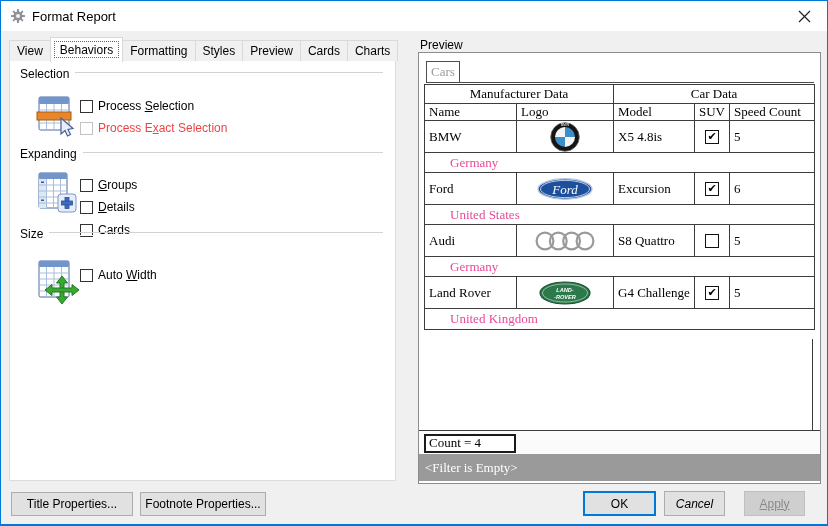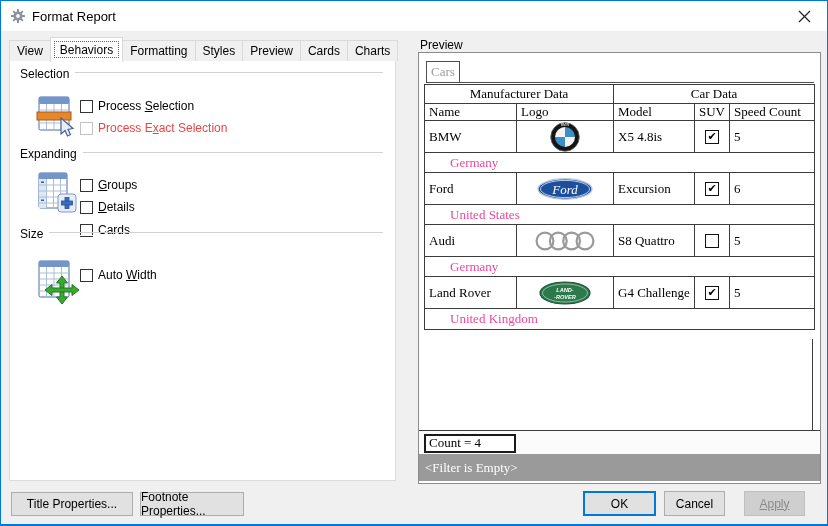--- a/index.html
+++ b/index.html
@@ -68,23 +68,23 @@
                background:#fff; box-sizing:border-box; font-family:"Liberation Serif",serif; font-size:13px;
                line-height:14px; padding-left:3px; }
   .filter-bar { position:absolute; left:0; top:401px; width:401px; height:27px; background:#9a9a9a;
                 color:#fff; font-family:"Liberation Serif",serif; font-size:13px; display:flex;
                 align-items:center; padding-left:6px; box-sizing:border-box; }
 
   
   .btn { position:absolute; height:24px; background:#e1e1e1; border:1px solid #adadad; box-sizing:border-box;
          font-size:12px; color:#000; display:flex; align-items:center; justify-content:center; cursor:default; }
   .btn-title { left:10px; top:491px; width:122px; }
-  .btn-footnote { left:139px; top:491px; width:104px; }
+  .btn-footnote { left:139px; top:491px; width:126px; }
   .btn-ok { left:582px; top:490px; width:73px; height:25px; border:2px solid #0078d7; }
-  .btn-cancel { left:663px; top:490px; width:61px; height:25px; }
+  .btn-cancel { left:663px; top:490px; width:61px; height:25px;font-style:italic; }
   .btn-apply { left:743px; top:490px; width:61px; height:25px; background:#cfcfcf; border-color:#bfbfbf; color:#8a8a8a; }
   .btn-apply .u { text-decoration:underline; }
 </style>
 </head>
 <body>
 
 <div class="window">
 
   <div class="titlebar">
     <span class="gear">

